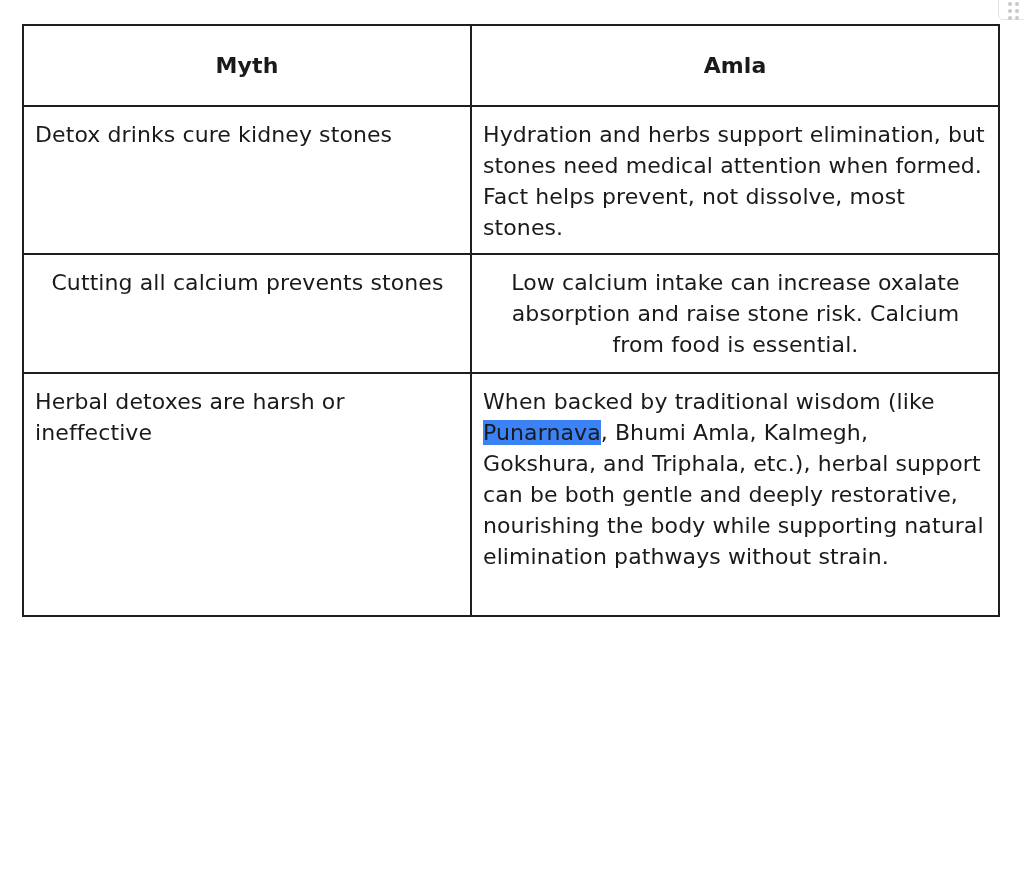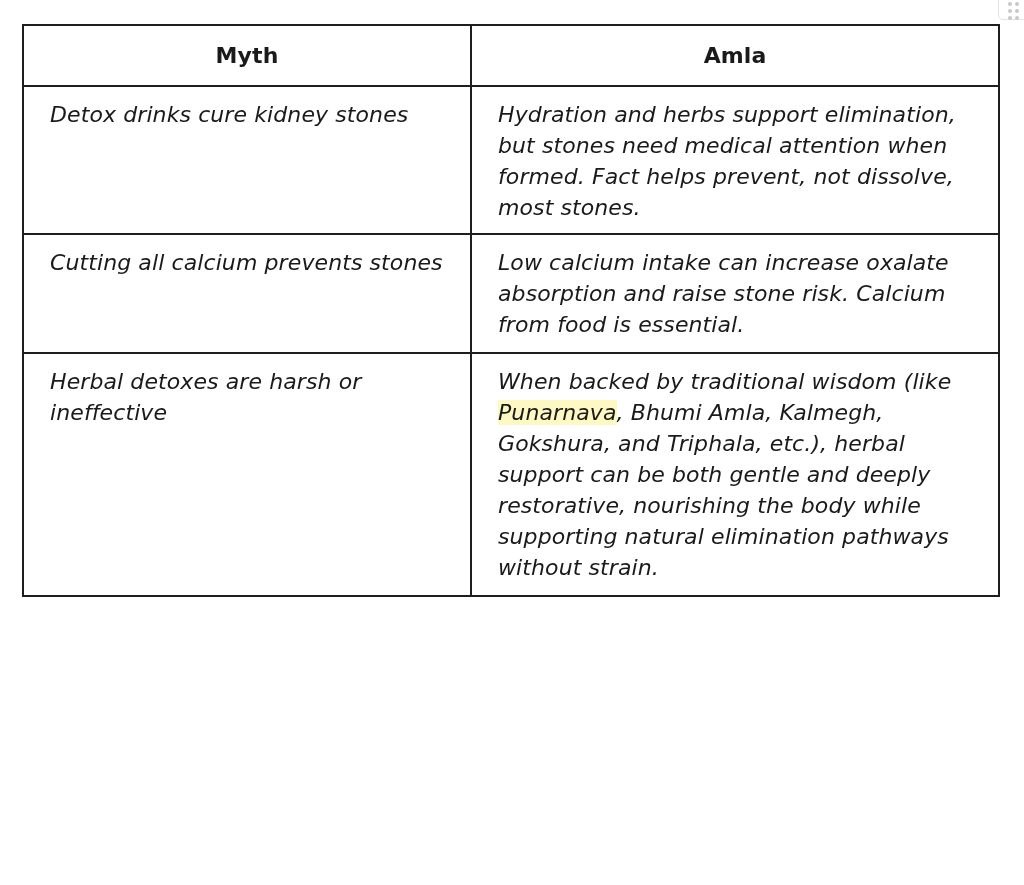--- a/index.html
+++ b/index.html
@@ -50,39 +50,38 @@
     table.myth-fact td {
       border: 2px solid #1e1e1e;
       vertical-align: top;
       text-align: left;
       font-size: 22px;
       line-height: 31px;
       letter-spacing: 0.1px;
     }
     table.myth-fact th {
       height: 51px;
-      padding: 4px;
+      padding: 14px;
       text-align: center;
       vertical-align: middle;
       font-weight: bold;
       font-size: 22px;
     }
     col.c-myth { width: 448px; }
     col.c-fact { width: 528px; }
     table.myth-fact td {
-      padding: 12px 10px 10px 26px;
-      font-style: italic;
+      padding: 12px 10px 10px 11px;
     }
     tr.r1 td { height: 124px; }
-    tr.r2 td { height: 95px; }
+    tr.r2 td { height: 95px; text-align: center; }
     tr.r3 td { height: 94px; }
     tr.r4 td { height: 219px; }
     tr.r5 td { height: 125px; }
     .hl {
-      background: #fef9c3;
+      background: #3b82f6;
     }
   </style>
 </head>
 <body>
 
 <div class="drag-handle">
   <span></span>
   <span></span>
   <span></span>
   <span></span>

